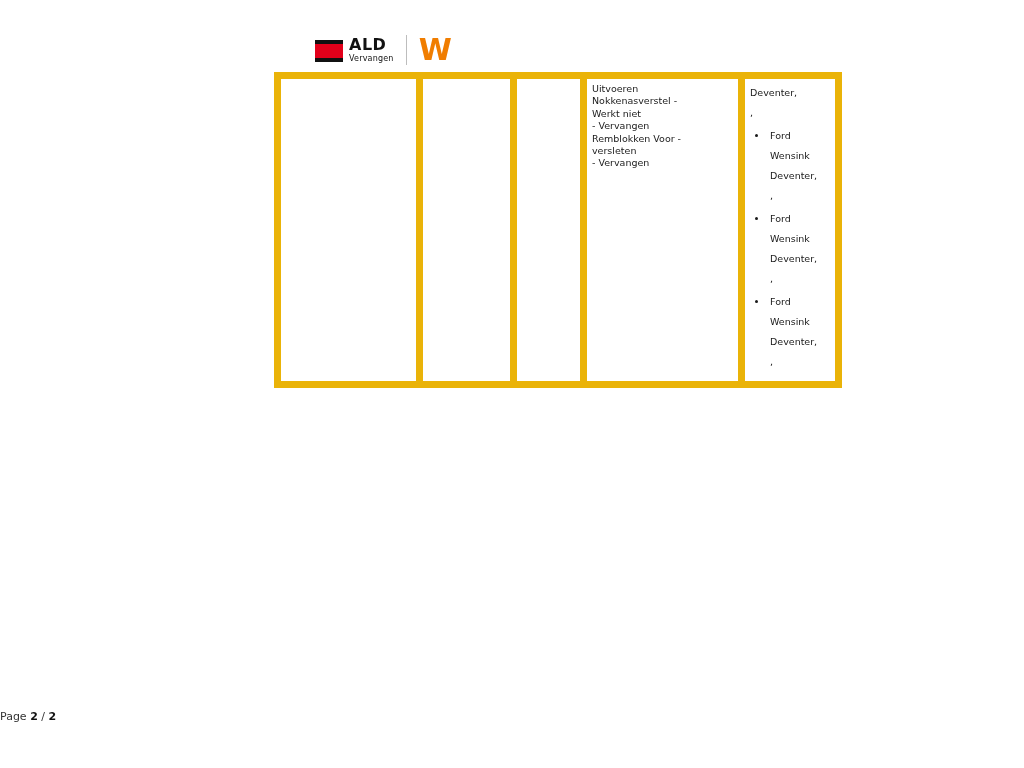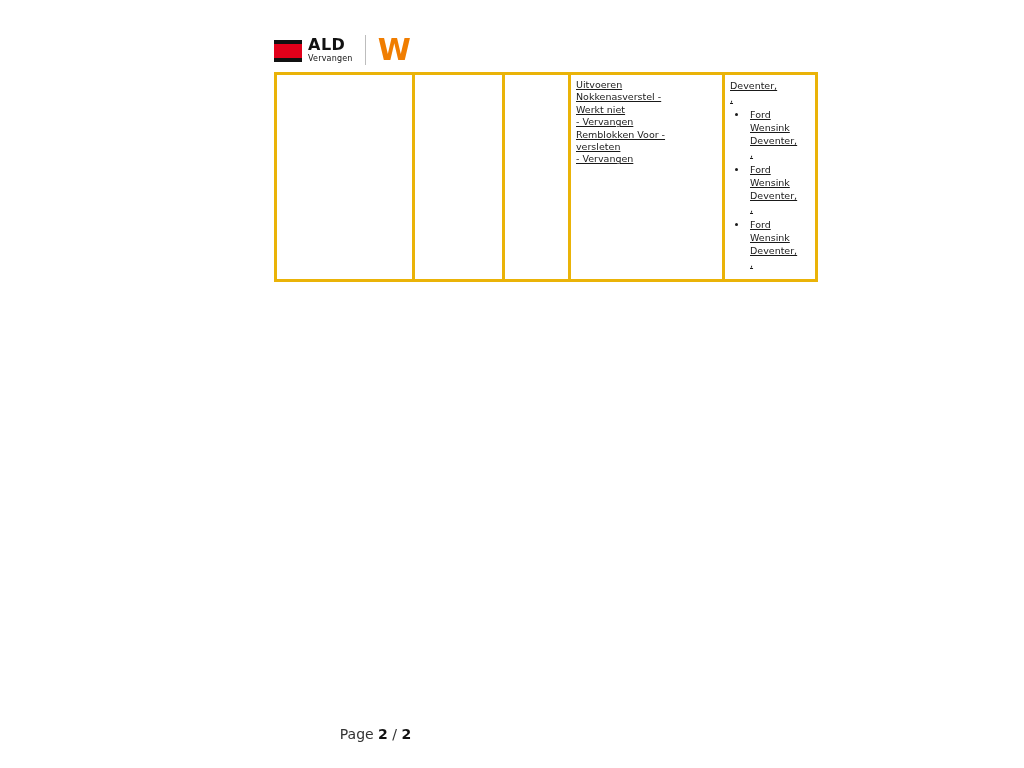--- a/index.html
+++ b/index.html
@@ -29,20 +29,21 @@
     position: absolute;
     left: 274px;
     top: 30px;
     display: flex;
     align-items: center;
     height: 40px;
   }
   .ald-logo {
     display: flex;
     align-items: flex-start;
+    margin-left: 41px;
   }
   .ald-square {
     width: 28px;
     height: 22px;
     background: #e2001a;
     border-top: 4px solid #111111;
     border-bottom: 4px solid #111111;
     box-sizing: border-box;
     margin-top: 3px;
   }
@@ -81,67 +82,65 @@
   
   .doc-table {
     position: absolute;
     left: 274px;
     top: 72px;
     width: 477px;
     border-collapse: collapse;
     table-layout: fixed;
   }
   .doc-table td {
-    border: 3px solid #eab308;
+    border: 7px solid #eab308;
     vertical-align: top;
     padding: 4px 5px 6px 5px;
     font-size: 9.5px;
     line-height: 12.4px;
     color: #1a1a1a;
     height: 180px;
-    text-decoration: underline;
   }
   .col-1 { width: 125px; }
   .col-2 { width: 77px; }
   .col-3 { width: 53px; }
   .col-4 { width: 141px; }
   .col-5 { width: 80px; }
 
   .cell-lines {
     white-space: pre-line;
     word-wrap: break-word;
   }
 
   .bullet-list {
     margin: 0;
     padding: 0 0 0 18px;
     list-style: disc;
   }
   .bullet-list li {
     font-size: 9.5px;
-    line-height: 13px;
+    line-height: 20px;
     margin: 0 0 3px 0;
     padding-left: 2px;
   }
   .bullet-list li.no-bullet {
     list-style: none;
     margin-left: -18px;
     padding-left: 0;
   }
 
   
   .footer {
     position: absolute;
     left: 0;
     top: 710px;
     width: 751px;
-    text-align: center;
-    font-size: 14px;
+    text-align: left;
+    font-size: 11px;
     color: #333333;
-    margin-top: 16px;
   }
   .footer .num {
     font-weight: bold;
     color: #111111;
   }
 </style>
 </head>
 <body>
 
 <div class="page">

